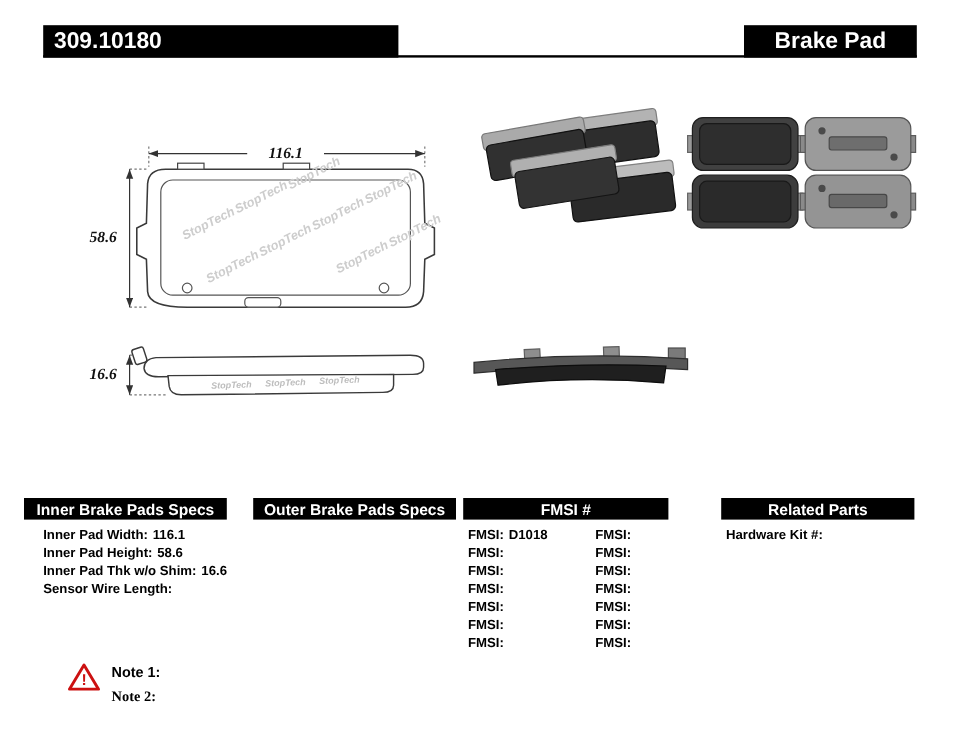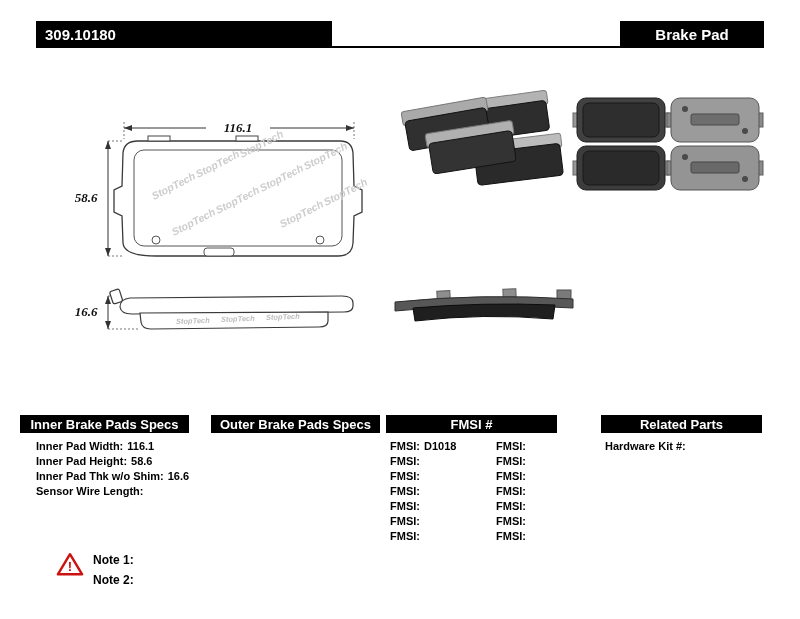--- a/index.html
+++ b/index.html
@@ -2,21 +2,21 @@
 <html><head>
 <meta charset="utf-8">
 <style>
   * { margin:0; padding:0; box-sizing:border-box; }
   html,body { background:#ffffff; }
   body { font-family:"Liberation Sans", sans-serif; color:#000; }
   .page { position:relative; width:800px; height:619px; background:#fff; overflow:hidden; }
 
   
   .hdr-box { position:absolute; top:21px; height:27px; background:#000; color:#fff;
-             display:flex; align-items:center; font-weight:bold; font-size:15px; }
+             display:flex; align-items:center; font-weight:bold; font-size:19px; }
   .hdr-left  { left:36px;  width:296px; padding-left:9px; }
   .hdr-right { left:620px; width:144px; justify-content:center; }
   .hdr-line  { position:absolute; top:46px; left:36px; width:728px; height:2px; background:#000; }
 
   
   .drawing { position:absolute; left:56px;  top:108px; }
   .photos  { position:absolute; left:385px; top:88px;  }
   .dim-text { font:italic bold 13px "Liberation Serif", serif; fill:#111; }
   .wm { font:italic bold 10.5px "Liberation Sans", sans-serif; fill:#cdcdcd; }
   .wm-sm { font:italic bold 7.5px "Liberation Sans", sans-serif; fill:#bdbdbd; }
@@ -35,21 +35,21 @@
   .col-outer { left:211px; width:166px; text-align:right; }
   .col-fmsi1 { left:390px; }
   .col-fmsi2 { left:496px; }
   .col-related { left:605px; }
   .val { margin-left:4px; }
 
   
   .note-icon { position:absolute; left:56px; top:552px; }
   .note-label { position:absolute; left:93px; font-size:12px; font-weight:bold;text-align:center; }
   .note-1 { top:553px; }
-  .note-2 { top:573px; }
+  .note-2 { top:573px;font-family:Liberation Serif, serif; }
 </style>
 </head>
 <body>
 
 <div class="page">
 
   <div class="hdr-box hdr-left">309.10180</div>
   <div class="hdr-box hdr-right">Brake Pad</div>
   <div class="hdr-line"></div>
 

